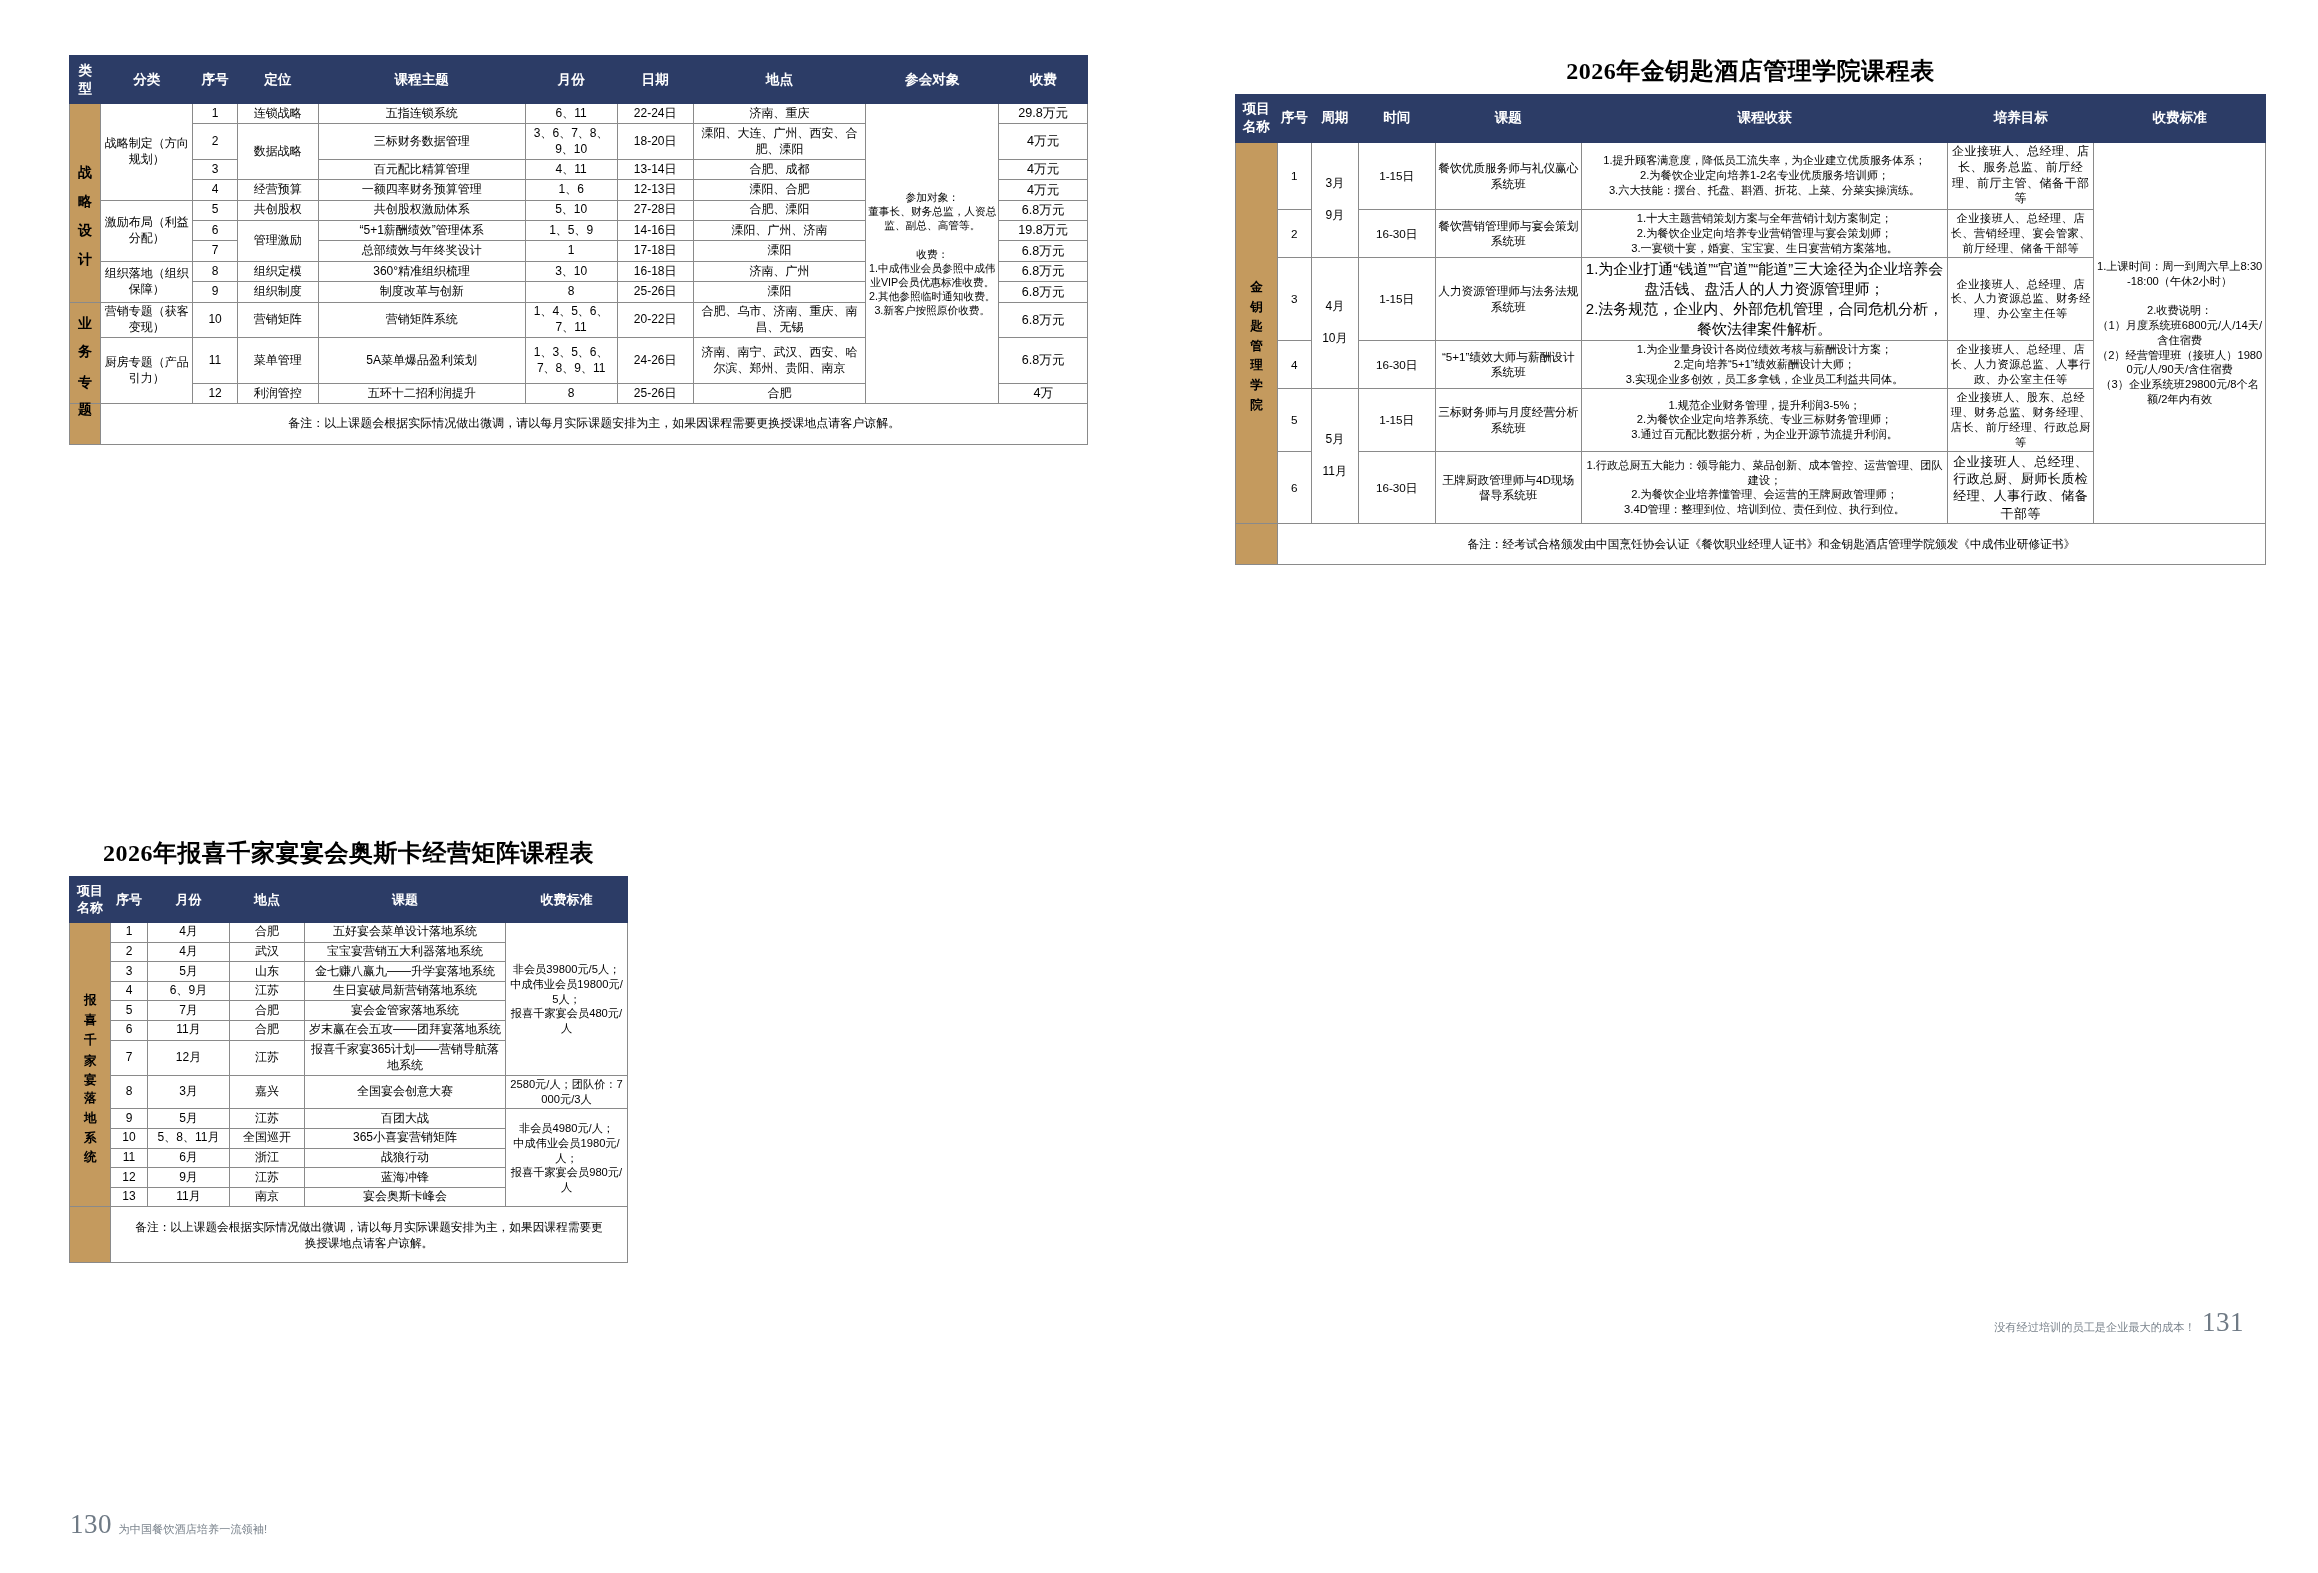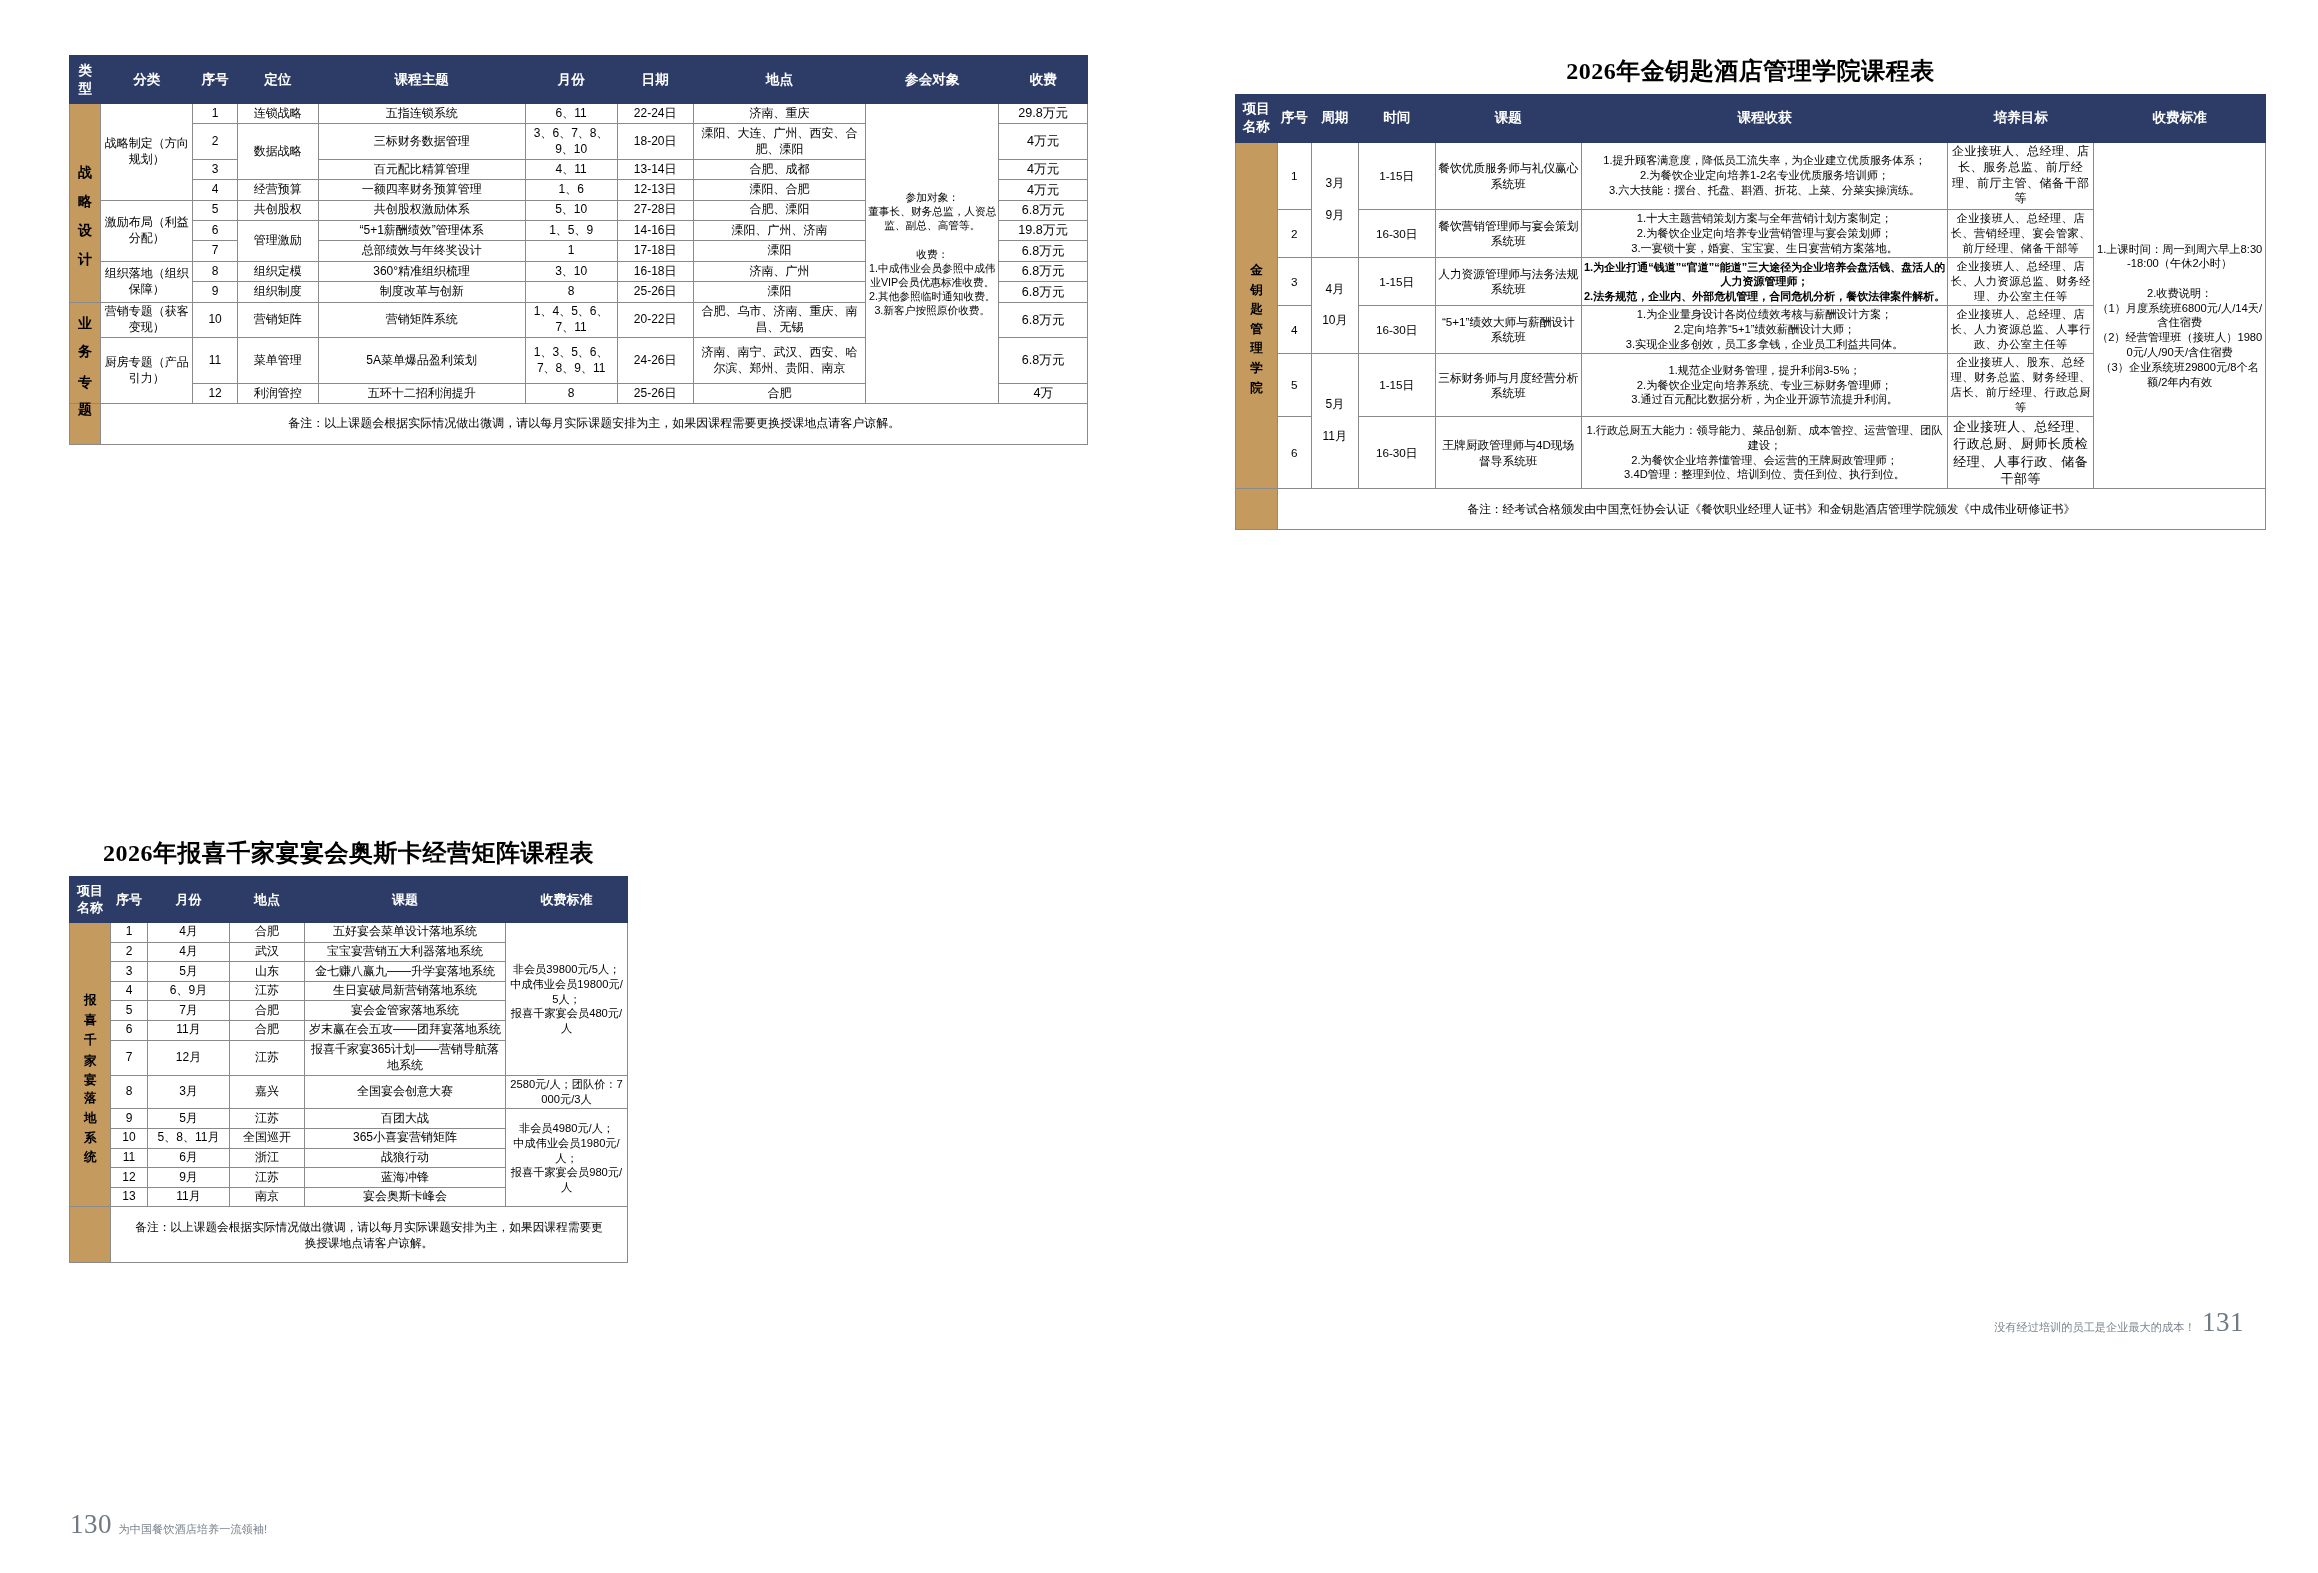--- a/index.html
+++ b/index.html
@@ -406,21 +406,21 @@
               <td>16-30日</td>
               <td style="font-size:11.7px;">餐饮营销管理师与宴会策划系统班</td>
               <td class="lcell" style="font-size:11.2px;">1.十大主题营销策划方案与全年营销计划方案制定；<br>2.为餐饮企业定向培养专业营销管理与宴会策划师；<br>3.一宴锁十宴，婚宴、宝宝宴、生日宴营销方案落地。</td>
               <td class="lcell" style="font-size:11.2px;letter-spacing:0.5px;">企业接班人、总经理、店长、营销经理、宴会管家、前厅经理、储备干部等</td>
             </tr>
             <tr>
               <td>3</td>
               <td rowspan="2" style="font-size:12px;">4月<br><br>10月</td>
               <td>1-15日</td>
               <td style="font-size:11.7px;">人力资源管理师与法务法规系统班</td>
-              <td class="lcell" style="font-size:11px;font-weight:bold;">1.为企业打通“钱道”“官道”“能道”三大途径为企业培养会盘活钱、盘活人的人力资源管理师；<br>2.法务规范，企业内、外部危机管理，合同危机分析，餐饮法律案件解析。</td>
+              <td class="lcell" style="font-size:15px;">1.为企业打通“钱道”“官道”“能道”三大途径为企业培养会盘活钱、盘活人的人力资源管理师；<br>2.法务规范，企业内、外部危机管理，合同危机分析，餐饮法律案件解析。</td>
               <td class="lcell" style="font-size:11.2px;letter-spacing:0.5px;">企业接班人、总经理、店长、人力资源总监、财务经理、办公室主任等</td>
             </tr>
             <tr>
               <td>4</td>
               <td>16-30日</td>
               <td style="font-size:11.7px;margin-left:29px;">“5+1”绩效大师与薪酬设计系统班</td>
               <td class="lcell" style="font-size:11.2px;">1.为企业量身设计各岗位绩效考核与薪酬设计方案；<br>2.定向培养“5+1”绩效薪酬设计大师；<br>3.实现企业多创效，员工多拿钱，企业员工利益共同体。</td>
               <td class="lcell" style="font-size:11.2px;letter-spacing:0.5px;">企业接班人、总经理、店长、人力资源总监、人事行政、办公室主任等</td>
             </tr>
             <tr>

